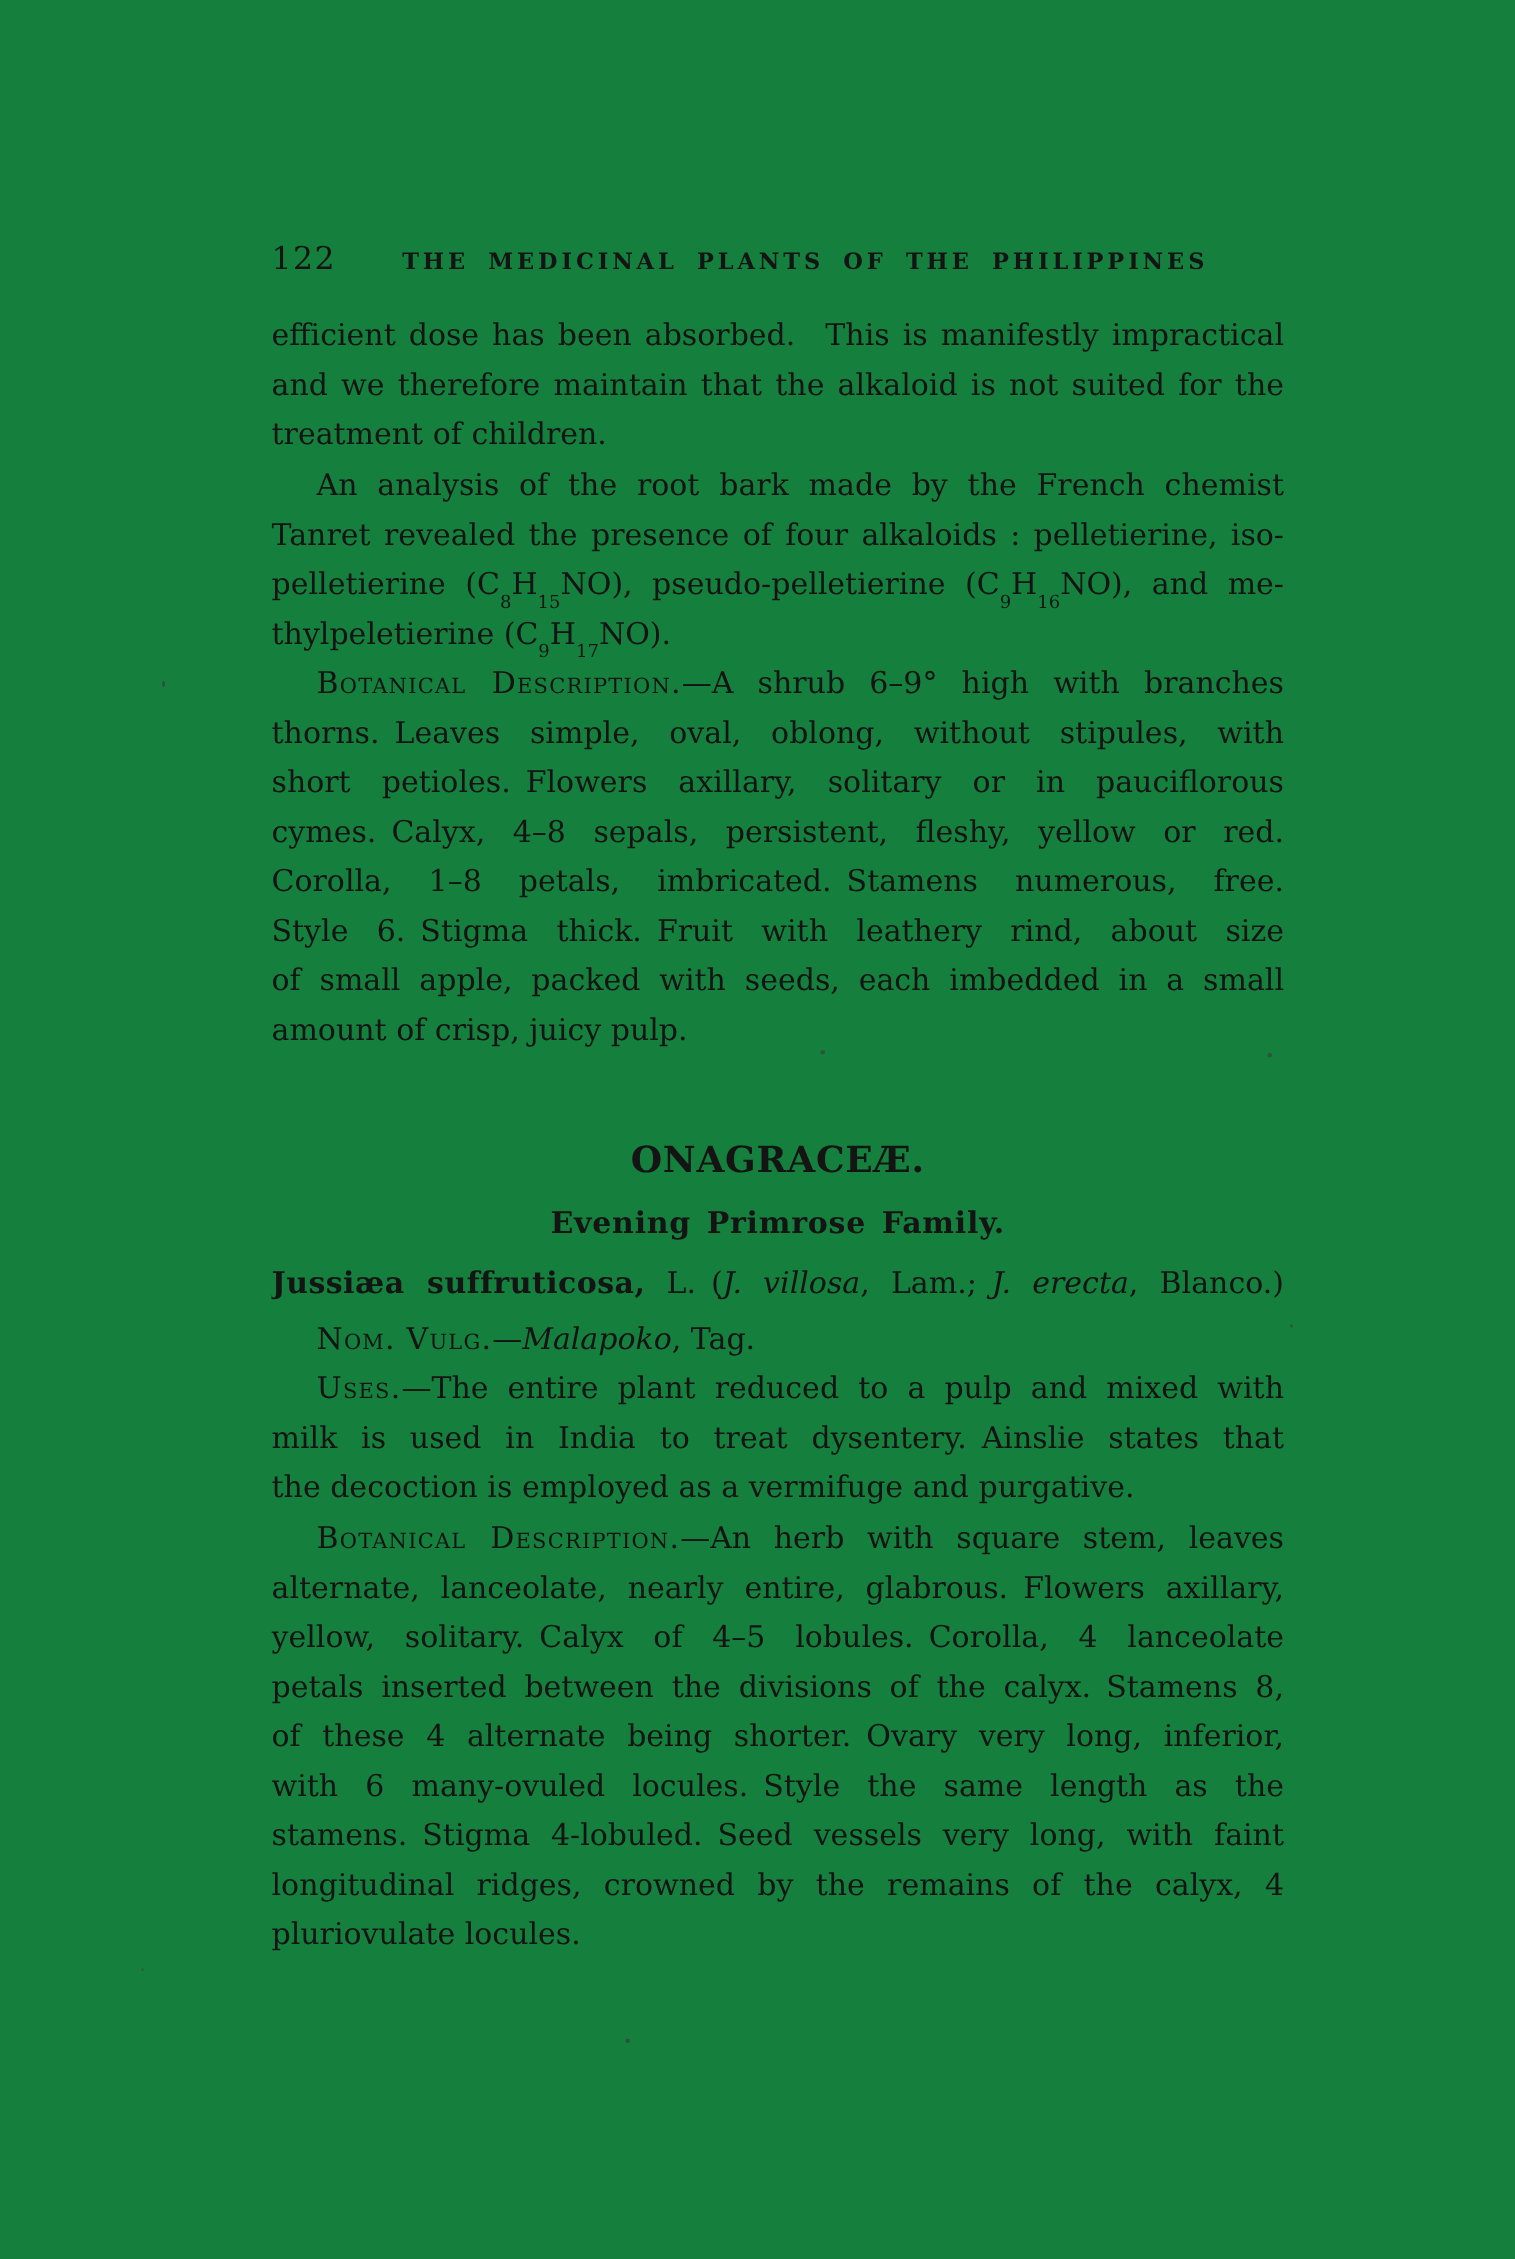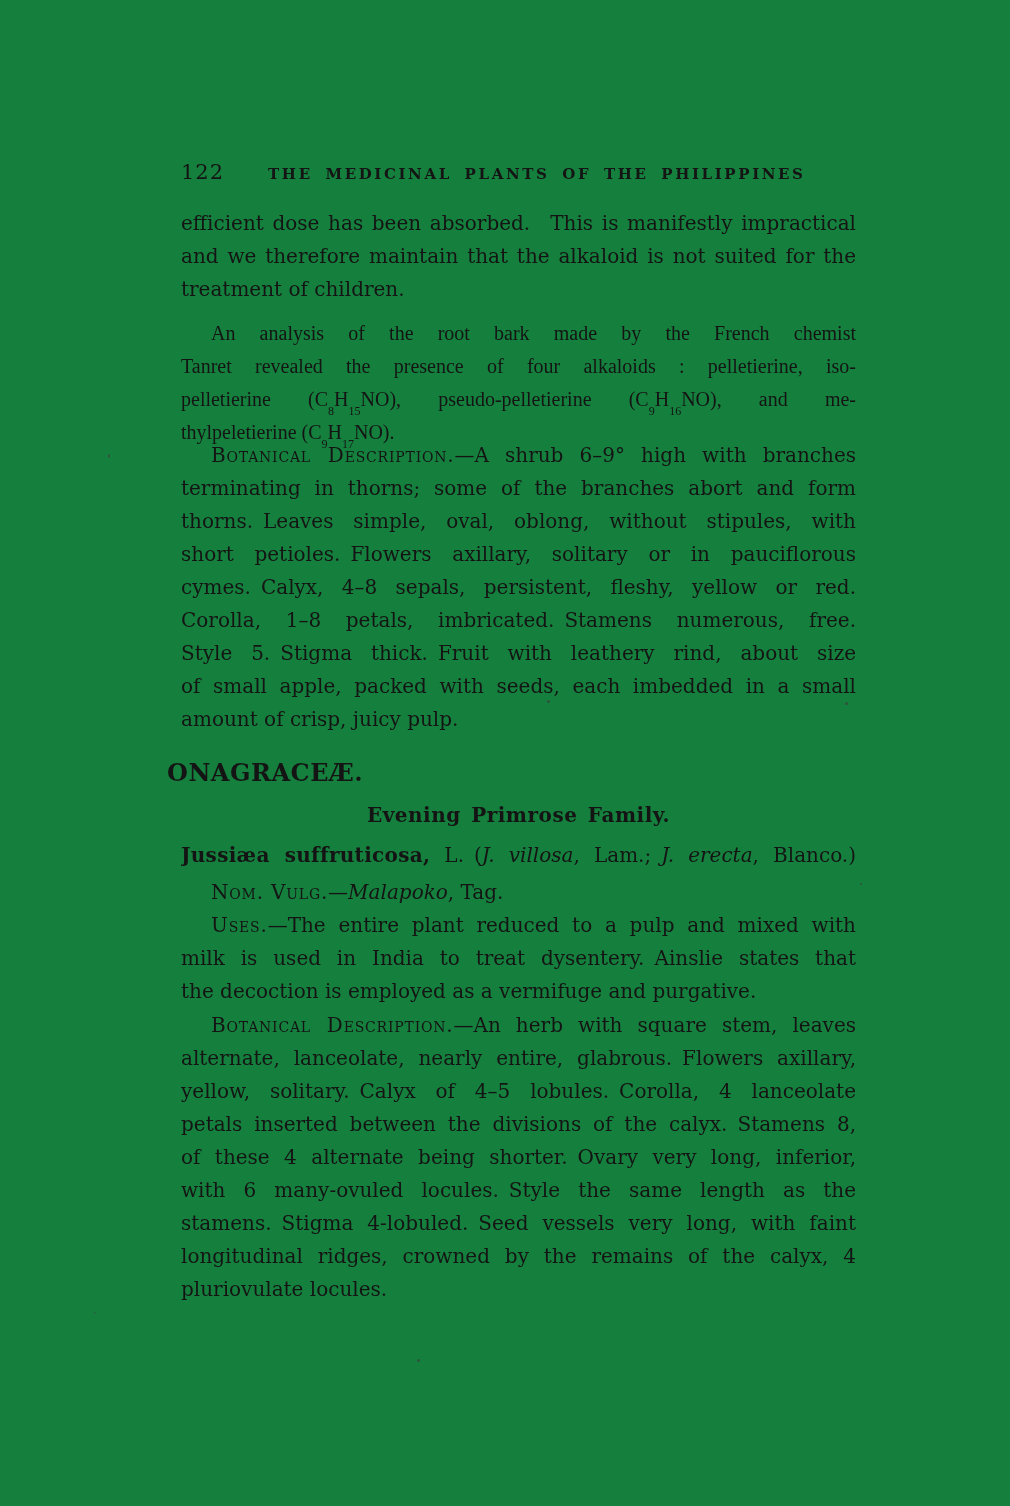--- a/index.html
+++ b/index.html
@@ -26,29 +26,29 @@
   
   .block{position:absolute;left:181px;width:675px;font-size:20px;}
   .line{
     height:33px;line-height:33px;overflow:hidden;
     text-align:justify;text-align-last:justify;text-justify:inter-word;
     white-space:nowrap;
   }
   .line.nj{text-align-last:left;}
   .line.ind{padding-left:30px;}
   .b-p1{top:207px;}
-  .b-p2{top:317px;font-family:Liberation Serif, serif;}
+  .b-p2{top:307px;}
   .b-p3{top:439px;}
   .b-species{top:839px;}
   .b-nom{top:876px;}
   .b-uses{top:909px;}
   .b-bot2{top:1009px;}
   .family-heading{
-    position:absolute;left:167px;top:758px;width:675px;margin:0;
-    text-align:left;font-size:24px;font-weight:700;letter-spacing:0.5px;
+    position:absolute;left:181px;top:758px;width:675px;margin:0;
+    text-align:center;font-size:24px;font-weight:700;letter-spacing:0.5px;
     line-height:30px;
   }
   .family-sub{
     position:absolute;left:181px;top:801px;width:675px;margin:0;
     text-align:center;font-size:20px;font-weight:700;letter-spacing:0.5px;word-spacing:3px;
     line-height:28px;
   }
   .smallcaps{font-variant:small-caps;letter-spacing:0.8px;}
   .italic{font-style:italic;}
   .bold{font-weight:700;letter-spacing:0.3px;}
@@ -81,26 +81,25 @@
 
   <div class="block b-p2">
       <div class="line ind"><span class="plain">An analysis of the root bark made by the French chemist</span></div>
       <div class="line"><span class="plain">Tanret revealed the presence of four alkaloids : pelletierine, iso-</span></div>
       <div class="line"><span class="plain">pelletierine (C</span><sub>8</sub><span class="plain">H</span><sub>15</sub><span class="plain">NO), pseudo-pelletierine (C</span><sub>9</sub><span class="plain">H</span><sub>16</sub><span class="plain">NO), and me-</span></div>
       <div class="line nj"><span class="plain">thylpeletierine (C</span><sub>9</sub><span class="plain">H</span><sub>17</sub><span class="plain">NO).</span></div>
     </div>
 
   <div class="block b-p3">
       <div class="line ind"><span class="smallcaps">Botanical Description.</span><span class="plain">—A shrub 6–9° high with branches</span></div>
-      <div class="line"><span class="plain">terminating in thorns; some of the branches abort and form</span></div>
       <div class="line"><span class="plain">thorns. Leaves simple, oval, oblong, without stipules, with</span></div>
       <div class="line"><span class="plain">short petioles. Flowers axillary, solitary or in pauciflorous</span></div>
       <div class="line"><span class="plain">cymes. Calyx, 4–8 sepals, persistent, fleshy, yellow or red.</span></div>
       <div class="line"><span class="plain">Corolla, 1–8 petals, imbricated. Stamens numerous, free.</span></div>
-      <div class="line"><span class="plain">Style 5. Stigma thick. Fruit with leathery rind, about size</span></div>
+      <div class="line"><span class="plain">Style 6. Stigma thick. Fruit with leathery rind, about size</span></div>
       <div class="line"><span class="plain">of small apple, packed with seeds, each imbedded in a small</span></div>
       <div class="line nj"><span class="plain">amount of crisp, juicy pulp.</span></div>
     </div>
 
   <h2 class="family-heading">ONAGRACEÆ.</h2>
 
   <h3 class="family-sub">Evening Primrose Family.</h3>
 
   <div class="block b-species">
       <div class="line"><span class="bold">Jussiæa suffruticosa,</span><span class="plain"> L. (</span><span class="italic">J. villosa</span><span class="plain">, Lam.; </span><span class="italic">J. erecta</span><span class="plain">, Blanco.)</span></div>

